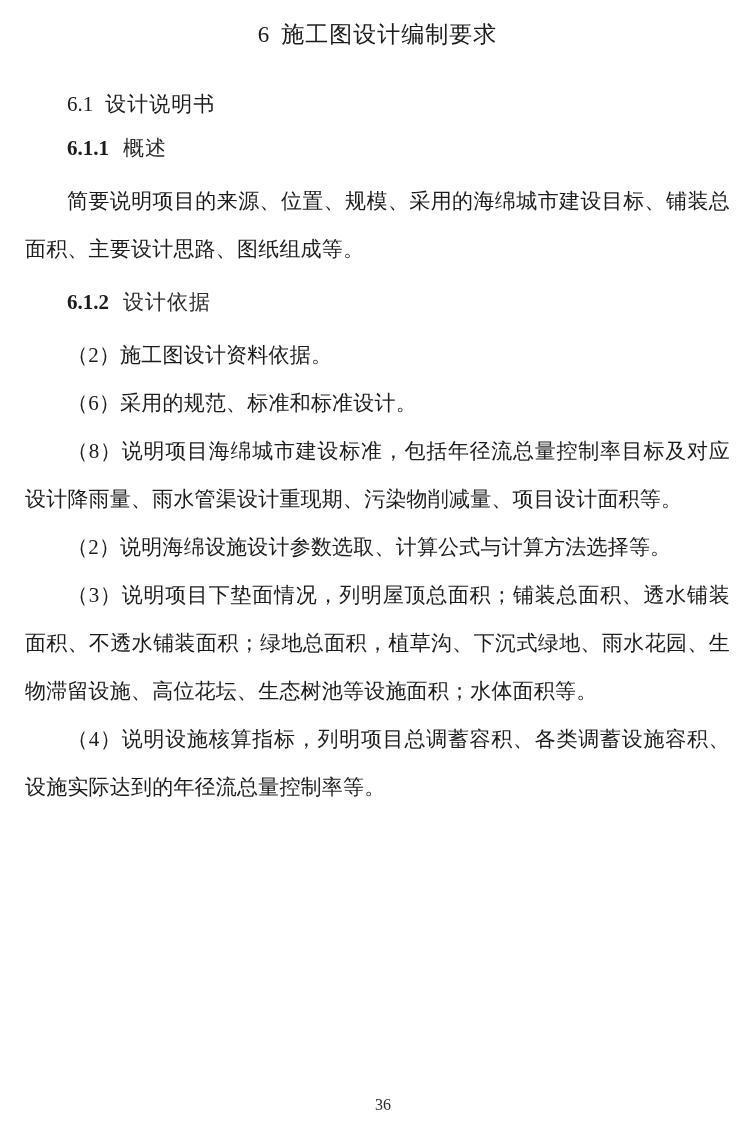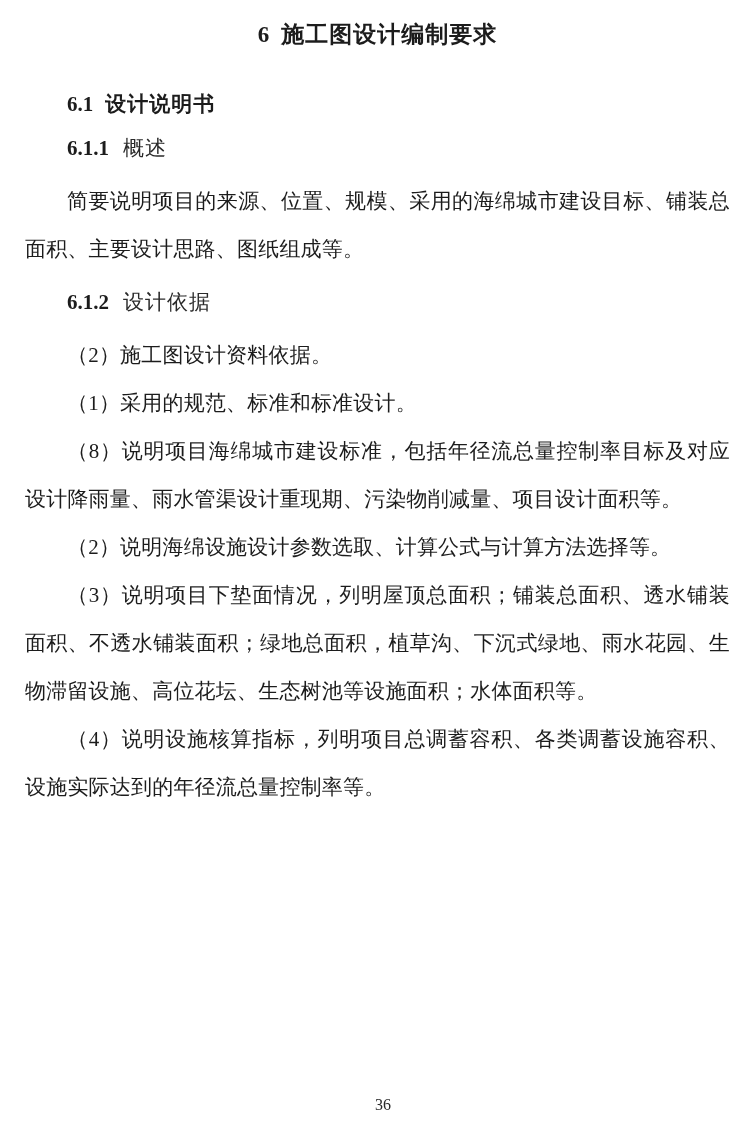--- a/index.html
+++ b/index.html
@@ -16,37 +16,37 @@
     color: #1c1c1c;
     padding: 0 20px 0 25px;
     overflow: hidden;
     font-family: "Liberation Serif", serif;
   }
   .chapter-title {
     margin: 20px 0 0 0;
     text-align: center;
     font-size: 23px;
     line-height: 28px;
-    font-weight: bold;
+    font-weight: normal;
     white-space: nowrap;
   }
   .chapter-title .num {
     font-family: "Liberation Serif", serif;
     margin-right: 12px;
   }
   .chapter-title .txt {
     font-family: "Liberation Sans", sans-serif;
     letter-spacing: 1px;
   }
   .section-heading {
     margin: 40px 0 0 0;
     padding-left: 42px;
     font-size: 21px;
     line-height: 30px;
-    font-weight: bold;
+    font-weight: normal;
   }
   .section-heading .num {
     font-family: "Liberation Serif", serif;
     margin-right: 12px;
   }
   .section-heading .txt {
     font-family: "Liberation Sans", sans-serif;
     letter-spacing: 1px;
   }
   .subheading {
@@ -96,21 +96,21 @@
 
   <h2 class="section-heading"><span class="num">6.1</span><span class="txt">设计说明书</span></h2>
 
   <h3 class="subheading"><span class="num">6.1.1</span><span class="txt">概述</span></h3>
 
   <p class="body-paragraph">简要说明项目的来源、位置、规模、采用的海绵城市建设目标、铺装总面积、主要设计思路、图纸组成等。</p>
 
   <h3 class="subheading"><span class="num">6.1.2</span><span class="txt">设计依据</span></h3>
 
   <p class="body-paragraph">（2）施工图设计资料依据。</p>
-  <p class="body-paragraph">（1）采用的规范、标准和标准设计。</p>
+  <p class="body-paragraph">（6）采用的规范、标准和标准设计。</p>
 
 
   <p class="body-paragraph">（8）说明项目海绵城市建设标准，包括年径流总量控制率目标及对应设计降雨量、雨水管渠设计重现期、污染物削减量、项目设计面积等。</p>
   <p class="body-paragraph">（2）说明海绵设施设计参数选取、计算公式与计算方法选择等。</p>
   <p class="body-paragraph">（3）说明项目下垫面情况，列明屋顶总面积；铺装总面积、透水铺装面积、不透水铺装面积；绿地总面积，植草沟、下沉式绿地、雨水花园、生物滞留设施、高位花坛、生态树池等设施面积；水体面积等。</p>
   <p class="body-paragraph">（4）说明设施核算指标，列明项目总调蓄容积、各类调蓄设施容积、设施实际达到的年径流总量控制率等。</p>
 
   <div class="page-number">36</div>
 
 </div>

